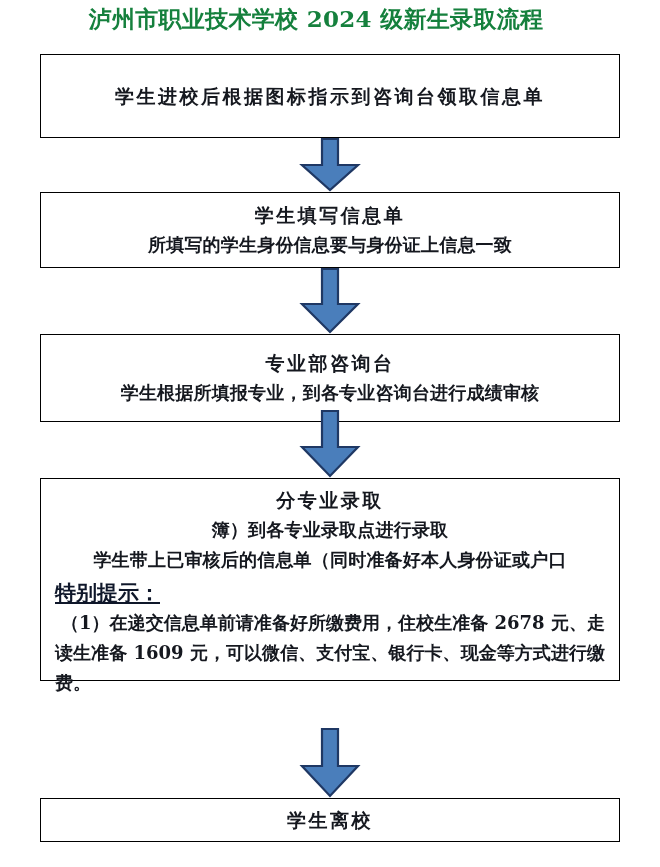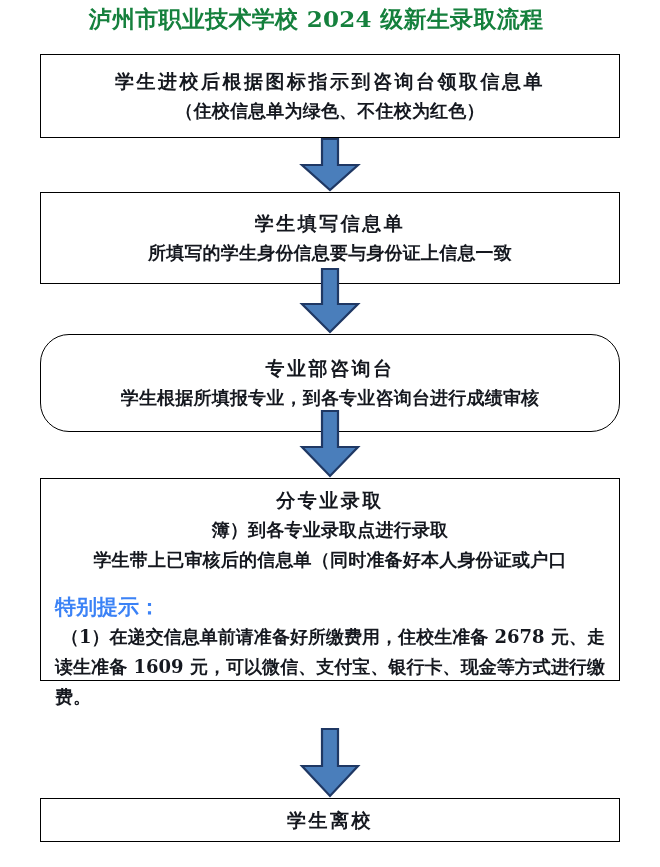--- a/index.html
+++ b/index.html
@@ -71,40 +71,41 @@
   }
 
   .line.sub {
     font-size: 18px;
     letter-spacing: 0.2px;
   }
 
   
   #box-1 { top: 54px;  height: 84px; }
   
-  #box-2 { top: 192px; height: 92px; }
+  #box-2 { top: 192px; height: 76px; }
   
-  #box-3 { top: 334px; height: 98px; border-radius: 29px; }
+  #box-3 { top: 334px; height: 88px; }
   
   #box-4 { top: 478px; height: 203px; }
   
   #box-5 { top: 798px; height: 44px; }
 
   #box-4 .box-inner {
     justify-content: flex-start;
     padding: 6px 14px 0 14px;
   }
 
   .notice-title {
     text-align: left;
     font-size: 21px;
     font-weight: bold;
     line-height: 31px;
-    color: #3b82f6;
-    margin-top: 16px;
+    color: #0f172a;
+    margin-top: 2px;
+    text-decoration: underline;
   }
 
   .notice-item {
     text-align: justify;
     text-align-last: left;
     font-size: 18px;
     line-height: 30px;
     font-weight: bold;
     color: #15181f;
     text-indent: 6px;
@@ -126,21 +127,20 @@
 </head>
 <body>
 
 <div id="page">
 
   <div class="doc-title">泸州市职业技术学校 2024 级新生录取流程</div>
 
   <div class="flow-box" id="box-1">
     <div class="box-inner">
       <div class="line head">学生进校后根据图标指示到咨询台领取信息单</div>
-      <div class="line sub">（住校信息单为绿色、不住校为红色）</div>
     </div>
   </div>
 
   <div class="arrow" id="arrow-1">
     <svg viewBox="0 0 62 54" width="62" height="54" preserveAspectRatio="none">
       <polygon points="23,1 39,1 39,27 59,27 31,52 3,27 23,27" fill="#4a7ebb" stroke="#1f3864" stroke-width="2.2" stroke-linejoin="miter"></polygon>
     </svg>
   </div>
 
   <div class="flow-box" id="box-2">

